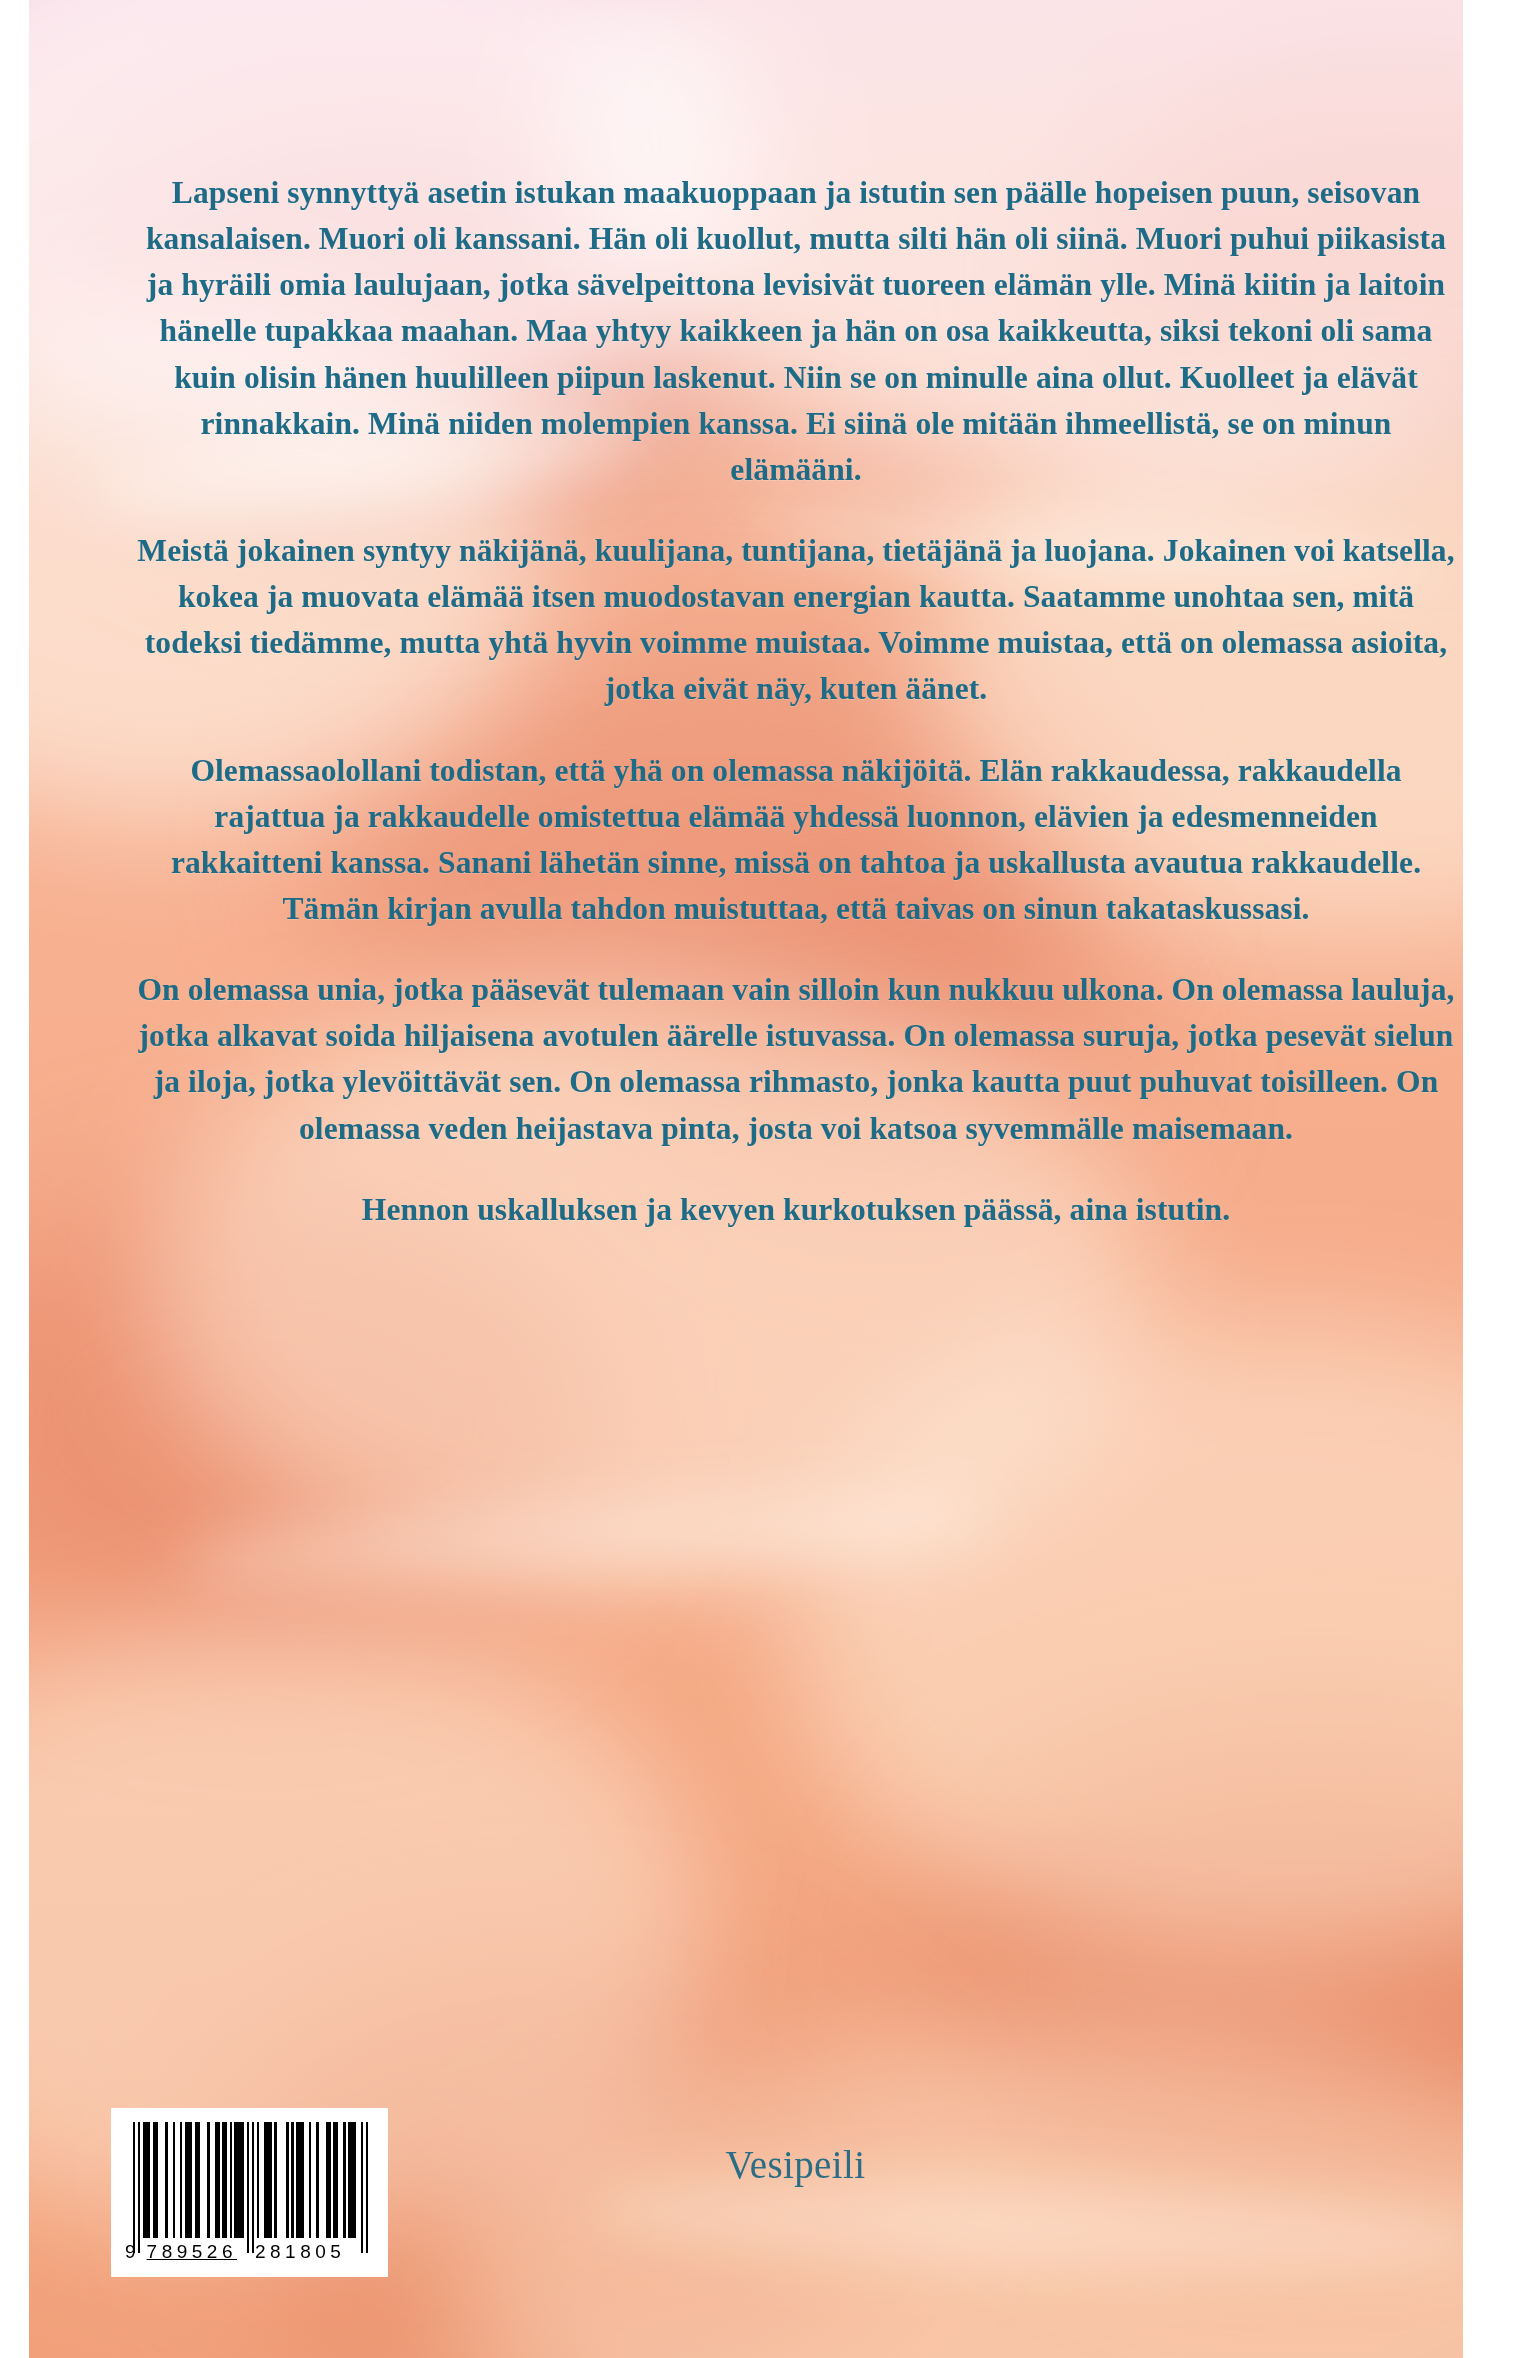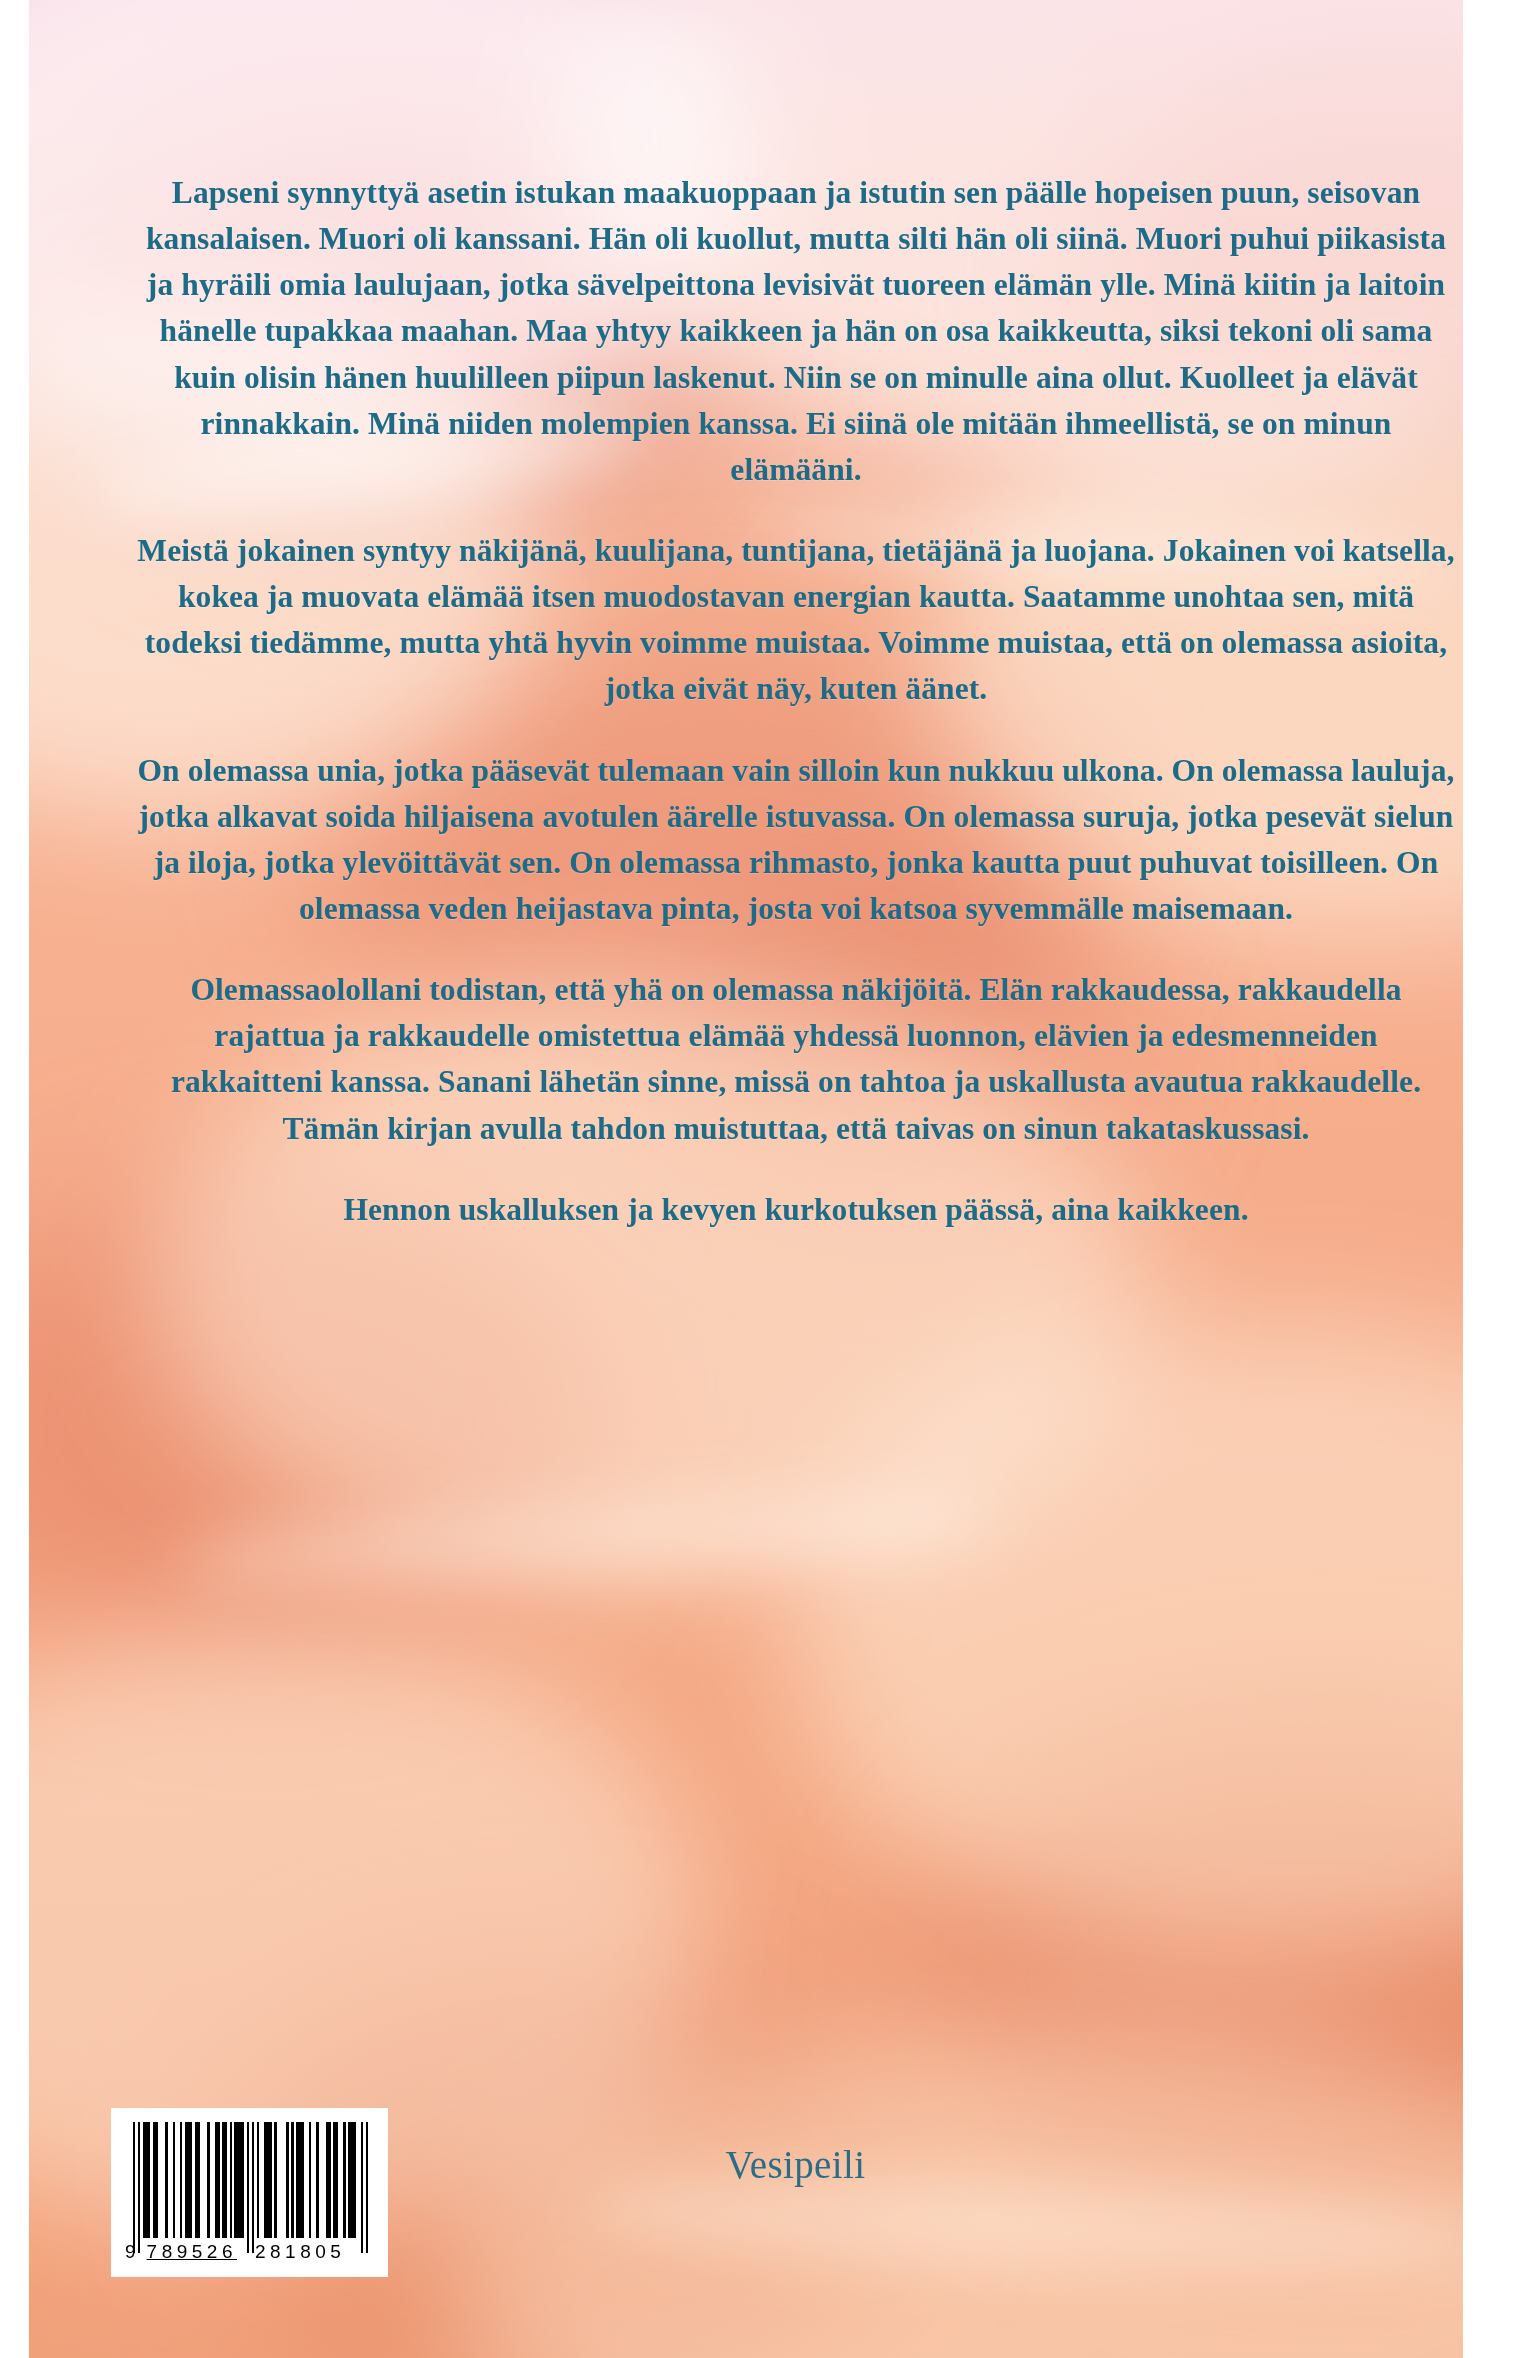--- a/index.html
+++ b/index.html
@@ -188,23 +188,23 @@
   <div class="bg-streak k1"></div>
   <div class="bg-streak k2"></div>
   <div class="bg-streak k3"></div>
   <div class="bg-streak k4"></div>
 
   <div class="content">
 
     <div class="blurb">
       <p>Lapseni synnyttyä asetin istukan maakuoppaan ja istutin sen päälle hopeisen puun, seisovan kansalaisen. Muori oli kanssani. Hän oli kuollut, mutta silti hän oli siinä. Muori puhui piikasista ja hyräili omia laulujaan, jotka sävelpeittona levisivät tuoreen elämän ylle. Minä kiitin ja laitoin hänelle tupakkaa maahan. Maa yhtyy kaikkeen ja hän on osa kaikkeutta, siksi tekoni oli sama kuin olisin hänen huulilleen piipun laskenut. Niin se on minulle aina ollut. Kuolleet ja elävät rinnakkain. Minä niiden molempien kanssa. Ei siinä ole mitään ihmeellistä, se on minun elämääni.</p>
       <p>Meistä jokainen syntyy näkijänä, kuulijana, tuntijana, tietäjänä ja luojana. Jokainen voi katsella, kokea ja muovata elämää itsen muodostavan energian kautta. Saatamme unohtaa sen, mitä todeksi tiedämme, mutta yhtä hyvin voimme muistaa. Voimme muistaa, että on olemassa asioita, jotka eivät näy, kuten äänet.</p>
+      <p>Olemassaolollani todistan, että yhä on olemassa näkijöitä. Elän rakkaudessa, rakkaudella rajattua ja rakkaudelle omistettua elämää yhdessä luonnon, elävien ja edesmenneiden rakkaitteni kanssa. Sanani lähetän sinne, missä on tahtoa ja uskallusta avautua rakkaudelle. Tämän kirjan avulla tahdon muistuttaa, että taivas on sinun takataskussasi.</p>
       <p>On olemassa unia, jotka pääsevät tulemaan vain silloin kun nukkuu ulkona. On olemassa lauluja, jotka alkavat soida hiljaisena avotulen äärelle istuvassa. On olemassa suruja, jotka pesevät sielun ja iloja, jotka ylevöittävät sen. On olemassa rihmasto, jonka kautta puut puhuvat toisilleen. On olemassa veden heijastava pinta, josta voi katsoa syvemmälle maisemaan.</p>
-      <p>Olemassaolollani todistan, että yhä on olemassa näkijöitä. Elän rakkaudessa, rakkaudella rajattua ja rakkaudelle omistettua elämää yhdessä luonnon, elävien ja edesmenneiden rakkaitteni kanssa. Sanani lähetän sinne, missä on tahtoa ja uskallusta avautua rakkaudelle. Tämän kirjan avulla tahdon muistuttaa, että taivas on sinun takataskussasi.</p>
-      <p>Hennon uskalluksen ja kevyen kurkotuksen päässä, aina kaikkeen.</p>
+      <p>Hennon uskalluksen ja kevyen kurkotuksen päässä, aina istutin.</p>
     </div>
 
     <div class="imprint">Vesipeili</div>
 
     <div class="barcode-box">
       <div class="barcode-bars" id="bars">
           <i class="guard" style="width: 2.48421px; margin-left: 0px;"></i>
           <i style="width: 2.48421px; background: transparent;"></i>
           <i class="guard" style="width: 2.48421px; margin-left: 0px;"></i>
           <i style="width: 2.48421px; background: transparent;"></i>

